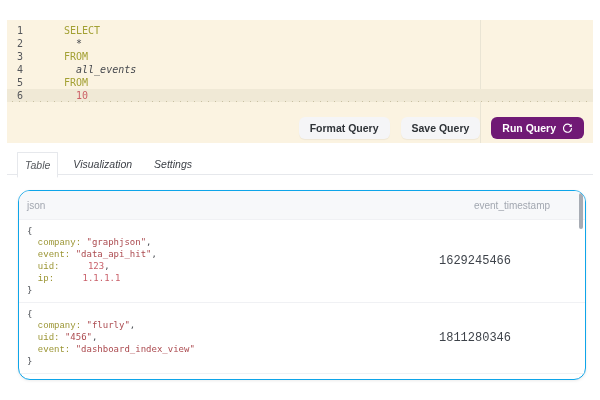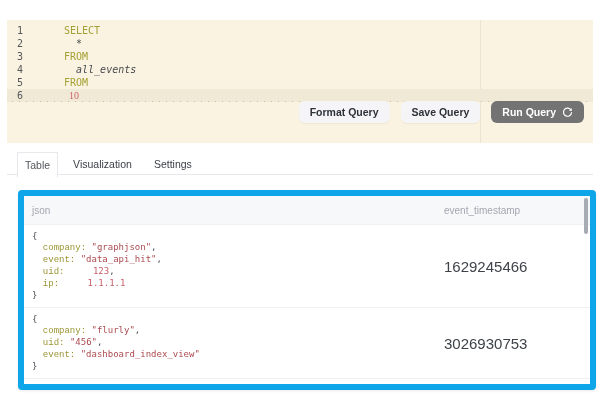--- a/index.html
+++ b/index.html
@@ -20,66 +20,66 @@
   .editor-line.hl {
     background-color:#F0E9D6;
     background-image:radial-gradient(circle, rgba(150,138,95,0.45) 0.8px, transparent 1px);
     background-size:7px 13px; background-position:2px 6px;
   }
   .gutter { width:16px; flex:none; text-align:right; color:#55575B; }
   .code { padding-left:7px; white-space:pre;margin-left:34px; }
   .tok-keyword { color:#A3A033; }
   .tok-plain { color:#45484D; }
   .tok-identifier { color:#45484D; font-style:italic; }
-  .tok-number { color:#CC5F66;font-family:Liberation Serif, serif; }
+  .tok-number { color:#CC5F66; }
 
   
-  .toolbar { position:absolute; right:9px; bottom:20px; display:flex; gap:11px; }
+  .toolbar { position:absolute; right:9px; bottom:4px; display:flex; gap:11px; }
   .btn {
     height:22px; padding:0 11px; border-radius:6px;
     font-family:"Liberation Sans", sans-serif; font-size:10.5px; font-weight:600;
     display:flex; align-items:center; gap:6px; cursor:pointer; border:none;
   }
   .btn.secondary { background:#F5F5F7; color:#2E3237; box-shadow:0 1px 1px rgba(0,0,0,0.05); }
-  .btn.primary { background:#737373; color:#ffffff; }
+  .btn.primary { background:#701a75; color:#ffffff; }
   .refresh-svg { display:block; }
 
   
   .tabs {
     position:absolute; left:7px; top:152px; width:586px; height:22px;
     display:flex; align-items:stretch; border-bottom:1px solid #E6E8EC;
     font-size:10.5px; color:#3A3E45;
   }
-  .tab { display:flex; align-items:center; padding:12px 7px; cursor:pointer; }
+  .tab { display:flex; align-items:center; padding:12px 7px; cursor:pointer;font-style:italic; }
   .tab.active {
     margin-left:10px; margin-bottom:-1px; background:#ffffff;
     border:1px solid #E6E8EC; border-bottom:1px solid #ffffff; border-radius:1px;
     color:#54575C;
   }
   .tab.inactive { margin-left:8px; }
 
   
   .table-card {
     position:absolute; left:18px; top:190px; width:566px; height:188px;
-    background:#ffffff; border:6px solid #0ea5e9; border-radius:4px;
+    background:#ffffff; border:1px solid #0ea5e9; border-radius:12px;
     box-shadow:0 1px 3px rgba(0,0,0,0.08); overflow:hidden;
   }
   .table-header {
     height:28px; background:#F7F8FA; display:flex; align-items:center;
     color:#A2A7B0; font-size:10px;
   }
   .col-json { flex:1; padding-left:8px; }
-  .col-ts { width:146px; flex:none; }
+  .col-ts { width:146px; flex:none;text-align:center; }
   .table-row { display:flex; align-items:center; border-top:1px solid #F0F1F4; }
   .json-cell {
     flex:1; padding:6px 0 6px 8px;
     font-family:"DejaVu Sans Mono", monospace; font-size:9px; line-height:11px;
     white-space:pre; color:#4A4E54;
   }
-  .ts-cell { width:146px; flex:none; font-size:15px; color:#3E434A; }
+  .ts-cell { width:146px; flex:none; font-size:12px; color:#3E434A;font-family:Liberation Mono, monospace; }
   .j-punct { color:#4A4E54; }
   .j-key { color:#9A9432;font-family:Liberation Mono, monospace; }
   .j-string { color:#AC4B50; }
   .j-number { color:#C9606A;margin-left:23px; }
   .scroll-thumb {
     position:absolute; right:2px; top:2px; width:4px; height:36px;
     border-radius:2px; background:#A7ACB4;
   }
 </style>
 </head>
@@ -141,21 +141,21 @@
       <div class="col-json">json</div>
       <div class="col-ts">event_timestamp</div>
     </div>
     <div id="table-body">
         <div class="table-row">
           <div class="json-cell"><div><span class="j-punct">{</span></div><div><span class="j-punct">  </span><span class="j-key">company:</span><span class="j-punct"> </span><span class="j-string">"graphjson"</span><span class="j-punct">,</span></div><div><span class="j-punct">  </span><span class="j-key">event:</span><span class="j-punct"> </span><span class="j-string">"data_api_hit"</span><span class="j-punct">,</span></div><div><span class="j-punct">  </span><span class="j-key">uid:</span><span class="j-punct"> </span><span class="j-number">123</span><span class="j-punct">,</span></div><div><span class="j-punct">  </span><span class="j-key">ip:</span><span class="j-punct"> </span><span class="j-number">1.1.1.1</span></div><div><span class="j-punct">}</span></div></div>
           <div class="ts-cell">1629245466</div>
         </div>
         <div class="table-row">
           <div class="json-cell"><div><span class="j-punct">{</span></div><div><span class="j-punct">  </span><span class="j-key">company:</span><span class="j-punct"> </span><span class="j-string">"flurly"</span><span class="j-punct">,</span></div><div><span class="j-punct">  </span><span class="j-key">uid:</span><span class="j-punct"> </span><span class="j-string">"456"</span><span class="j-punct">,</span></div><div><span class="j-punct">  </span><span class="j-key">event:</span><span class="j-punct"> </span><span class="j-string">"dashboard_index_view"</span></div><div><span class="j-punct">}</span></div></div>
-          <div class="ts-cell">3026930753</div>
+          <div class="ts-cell">1811280346</div>
         </div>
         <div class="table-row">
           <div class="json-cell"><div><span class="j-punct">{</span></div></div>
           <div class="ts-cell"></div>
         </div>
       </div>
     <div class="scroll-thumb"></div>
   </div>
 
 </div>

